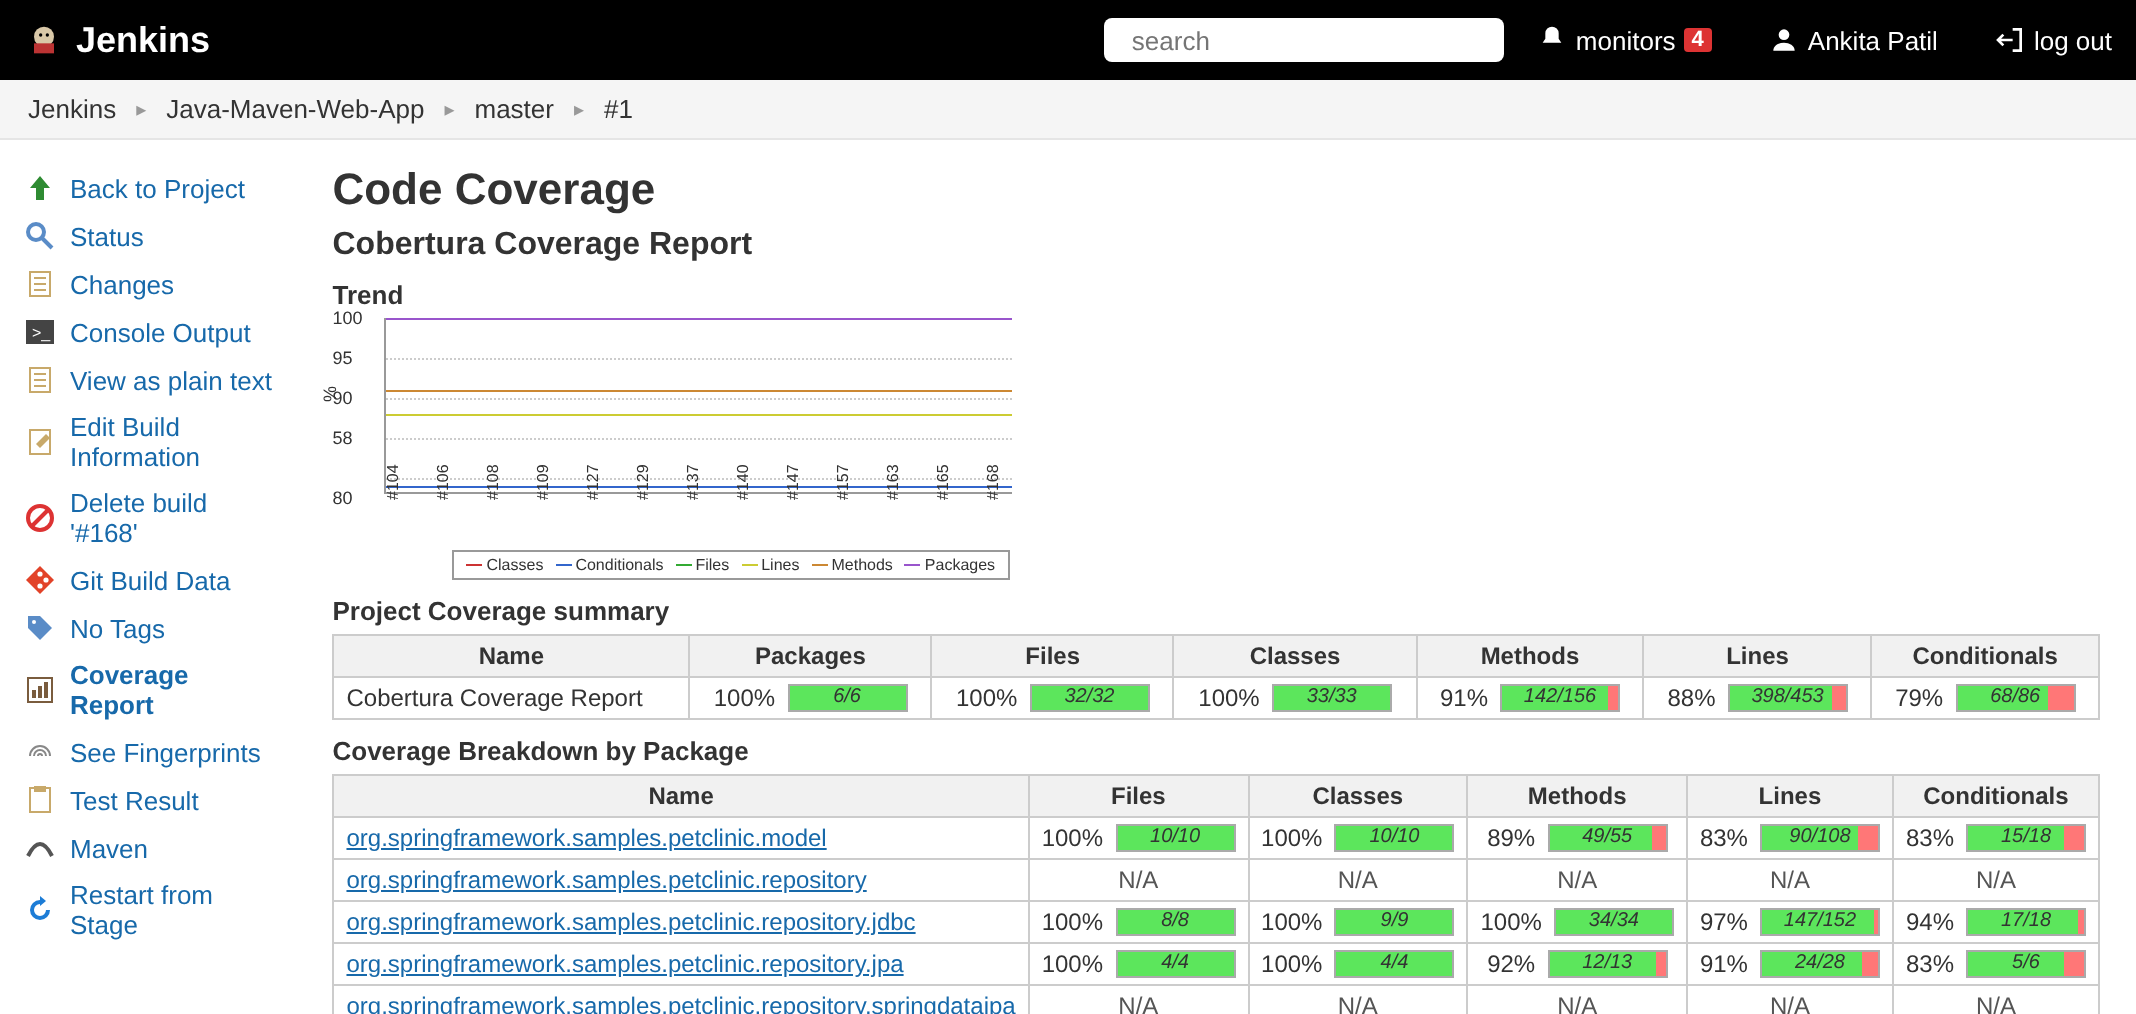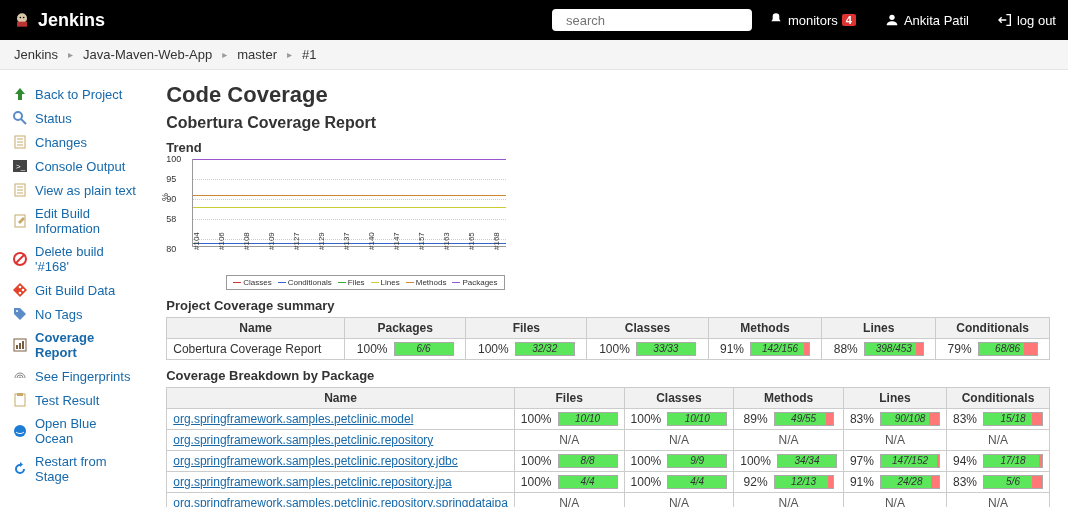--- a/index.html
+++ b/index.html
@@ -225,25 +225,24 @@
           <svg width="16" height="16" viewBox="0 0 16 16">
             <rect x="3" y="2" width="10" height="12" fill="#fff" stroke="#c8a96a"></rect>
             <rect x="5" y="1" width="6" height="3" fill="#c8a96a"></rect>
           </svg>
         </span>
         <span>Test Result</span>
       </a>
       <a class="side-item">
         <span class="side-ico">
           <svg width="16" height="16" viewBox="0 0 16 16">
-            <circle cx="8" cy="8" r="6" fill="#1c7cd6"></circle>
-            <path d="M4 9c2 2 6 2 8 0" fill="none" stroke="#fff"></path>
-          </svg>
-        </span>
-        <span>Open Blue Ocean</span>
+            <path d="M2 12c4-8 8-8 12 0" fill="none" stroke="#555" stroke-width="2"></path>
+          </svg>
+        </span>
+        <span>Maven</span>
       </a>
       <a class="side-item">
         <span class="side-ico">
           <svg width="16" height="16" viewBox="0 0 16 16">
             <path d="M8 3a5 5 0 105 5h-2a3 3 0 11-3-3V3z" fill="#1c7cd6"></path>
             <path d="M8 1v5l3-2.5z" fill="#1c7cd6"></path>
           </svg>
         </span>
         <span>Restart from Stage</span>
       </a>

